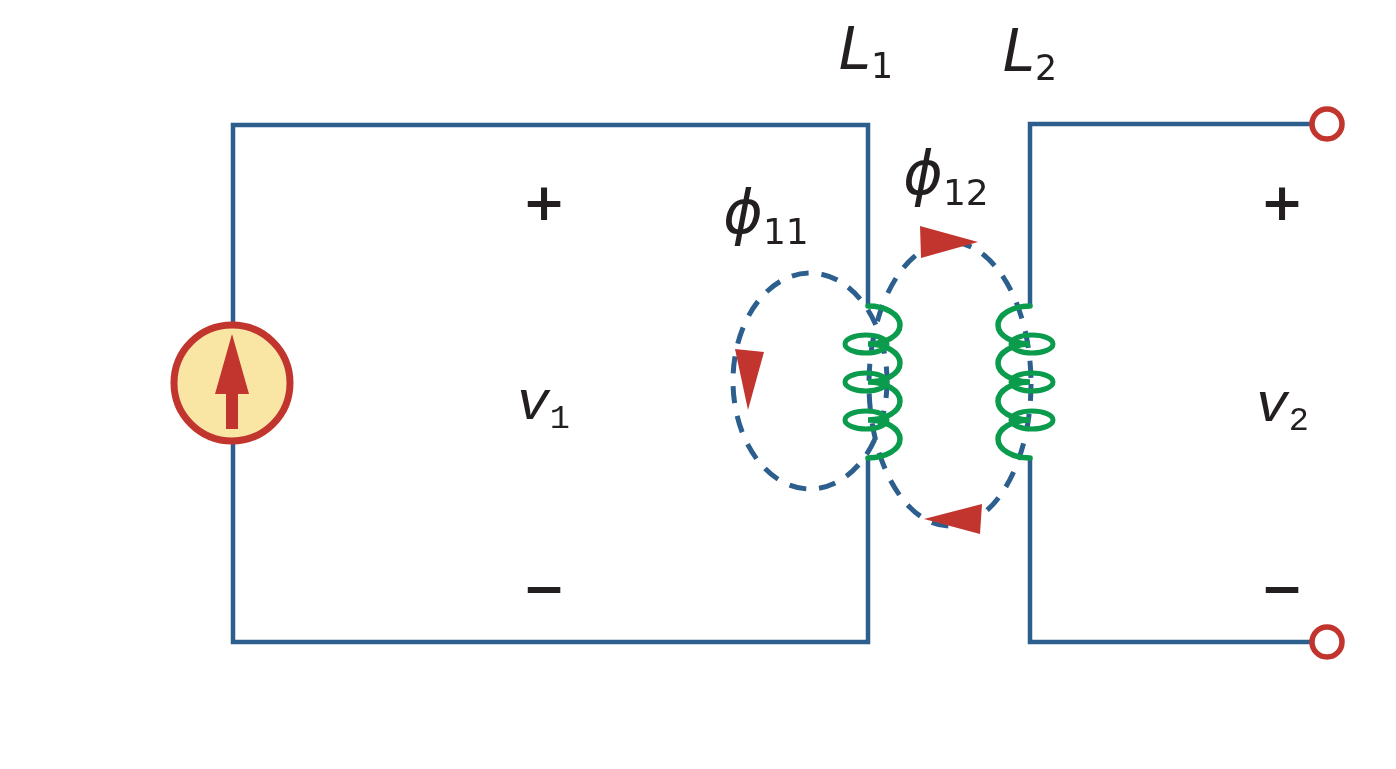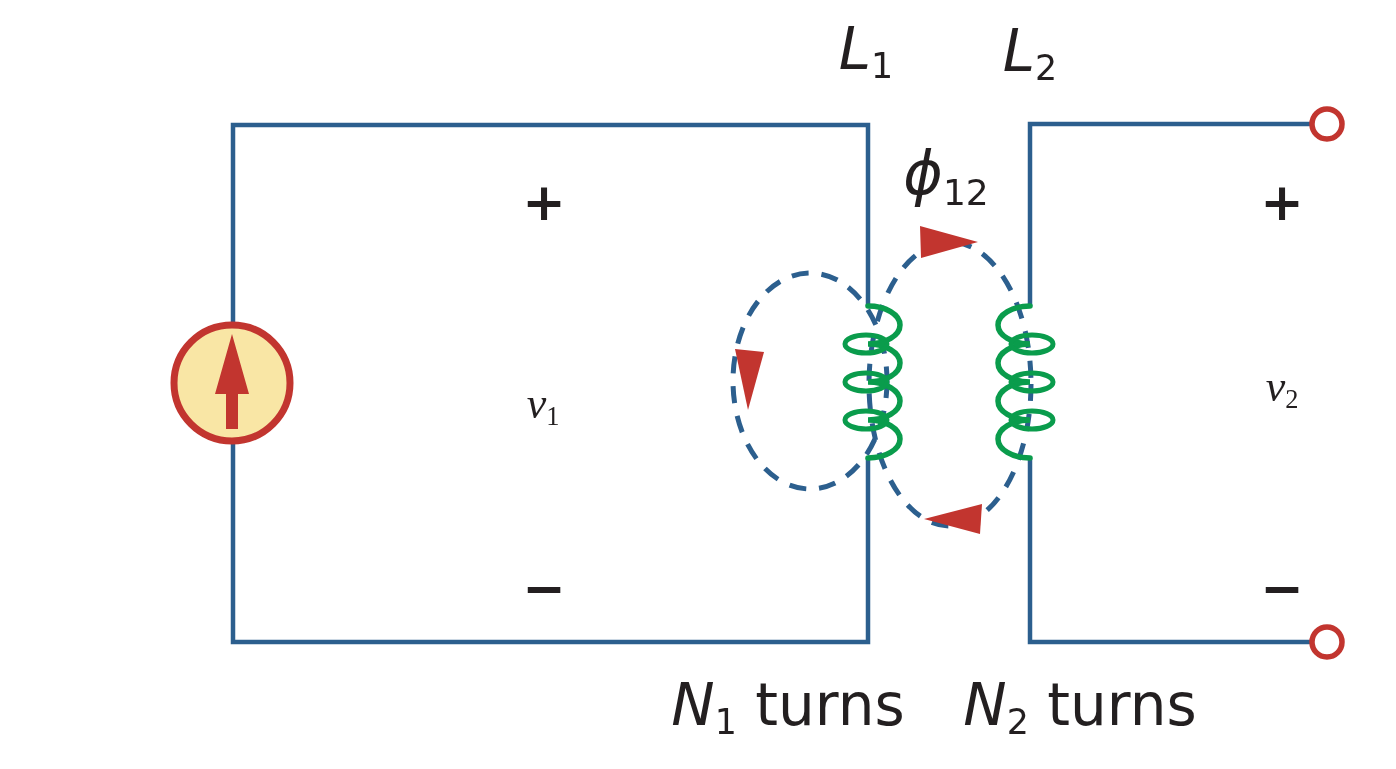--- a/index.html
+++ b/index.html
@@ -22,21 +22,21 @@
     white-space:nowrap;
   }
   .lbl .sub{
     font-size:0.6em;
     font-style:normal;
     vertical-align:-0.28em;
     letter-spacing:0;
   }
   .lbl .up{font-style:normal;}
   .lbl .it{font-style:italic;}
-  .serif{font-family:Liberation Serif, serif;font-size:44px;}
+  .serif{font-family:Liberation Mono, monospace;font-size:56px;}
   .phi{font-size:60px;}
   .sign{
     font-style:normal;
     font-weight:bold;
     font-size:52px;
     font-family:"DejaVu Sans",sans-serif;
   }
 </style>
 </head>
 <body>
@@ -82,20 +82,23 @@
   </svg>
 
   <div class="lbl" style="left:866px;top:52px;">
     <span class="it">L</span><span class="sub">1</span>
   </div>
 
   <div class="lbl" style="left:1030px;top:54px;text-align:right;">
     <span class="it">L</span><span class="sub">2</span>
   </div>
 
+  <div class="lbl phi" style="left:766px;top:216px;">
+    <span class="it">ϕ</span><span class="sub">11</span>
+  </div>
 
   <div class="lbl phi" style="left:946px;top:177px;">
     <span class="it">ϕ</span><span class="sub">12</span>
   </div>
 
 
   <div class="lbl sign" style="left:544px;top:202px;">
     <span>+</span>
   </div>
 
@@ -104,29 +107,23 @@
   </div>
 
   <div class="lbl sign" style="left:544px;top:588px;">
     <span>−</span>
   </div>
 
   <div class="lbl sign" style="left:1282px;top:202px;">
     <span>+</span>
   </div>
 
-  <div class="lbl serif" style="left:1282px;top:389px;">
+  <div class="lbl serif" style="left:1282px;top:408px;">
     <span class="it">v</span><span class="sub">2</span>
   </div>
 
   <div class="lbl sign" style="left:1282px;top:588px;">
     <span>−</span>
   </div>
 
-  <div class="lbl" style="left:788px;top:708px;">
-    <span class="it">N</span><span class="sub">1</span><span class="up"> turns</span>
-  </div>
 
-  <div class="lbl" style="left:1080px;top:708px;">
-    <span class="it">N</span><span class="sub">2</span><span class="up"> turns</span>
-  </div>
 
 </div>
 
 </body></html>

